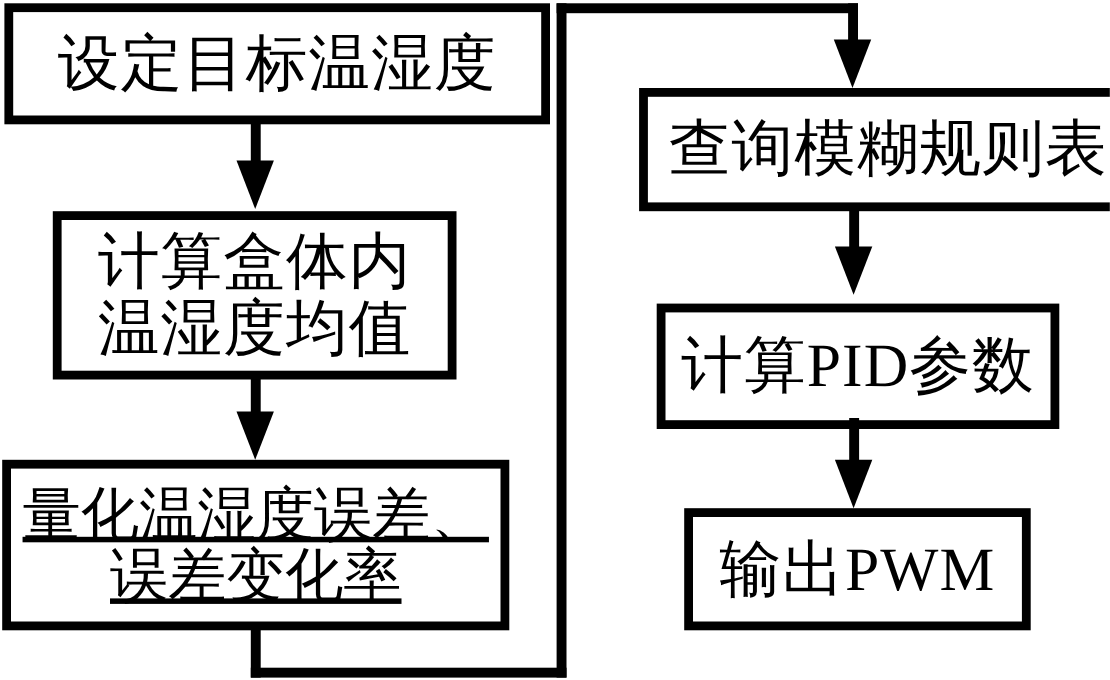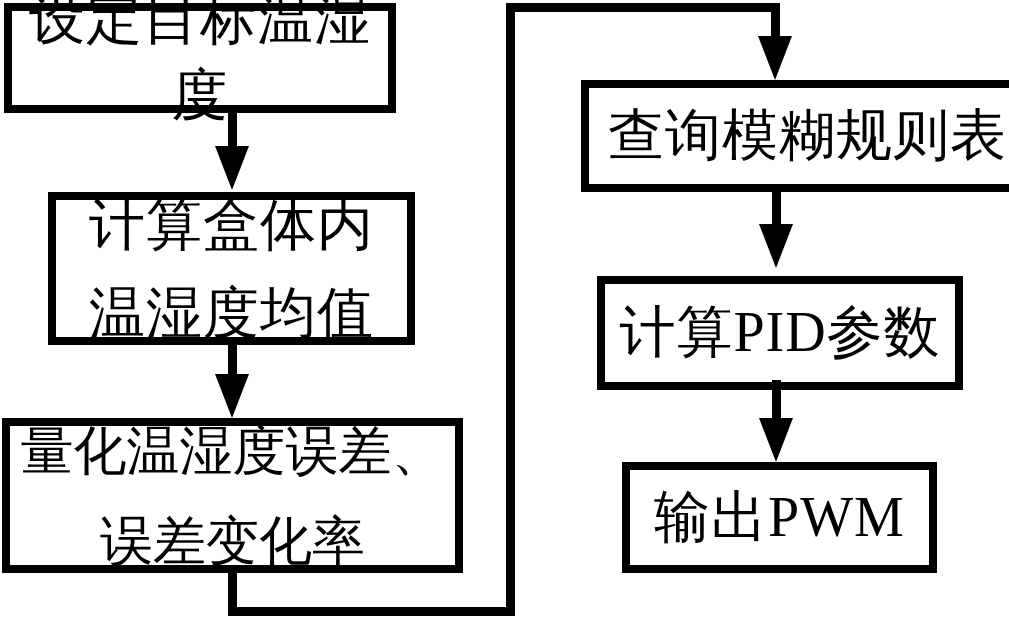--- a/index.html
+++ b/index.html
@@ -30,26 +30,26 @@
   .line { position: absolute; background: #000000; }
   .tri {
     position: absolute;
     width: 0; height: 0;
     border-left: 17px solid transparent;
     border-right: 17px solid transparent;
     border-top: 44px solid #000000;
   }
 
   
-  #n-set     { left: 4px;   top: 3px;   width: 392px; height: 110px; }
+  #n-set     { left: 4px;   top: 3px;   width: 496px; height: 110px; }
   #n-set .node-label     { font-size: 56px; }
   #n-avg     { left: 48px;  top: 192px; width: 367px; height: 153px; }
-  #n-avg .node-label     { font-size: 56px; line-height: 88px; }
+  #n-avg .node-label     { font-size: 56px; line-height: 61px; }
   #n-quant   { left: 2px;   top: 418px; width: 461px; height: 155px; }
-  #n-quant .node-label   { font-size: 53px; line-height: 90px; letter-spacing: 0; }
+  #n-quant .node-label   { font-size: 53px; line-height: 56px; letter-spacing: 0; text-decoration: underline; }
   #n-fuzzy   { left: 581px; top: 80px;  width: 453px; height: 112px; }
   #n-fuzzy .node-label   { font-size: 56px; }
   #n-pid     { left: 597px; top: 276px; width: 366px; height: 114px; }
   #n-pid .node-label     { font-size: 56px; }
   #n-pwm     { left: 622px; top: 462px; width: 315px; height: 111px; }
   #n-pwm .node-label     { font-size: 56px; }
 </style>
 </head>
 <body>
 

